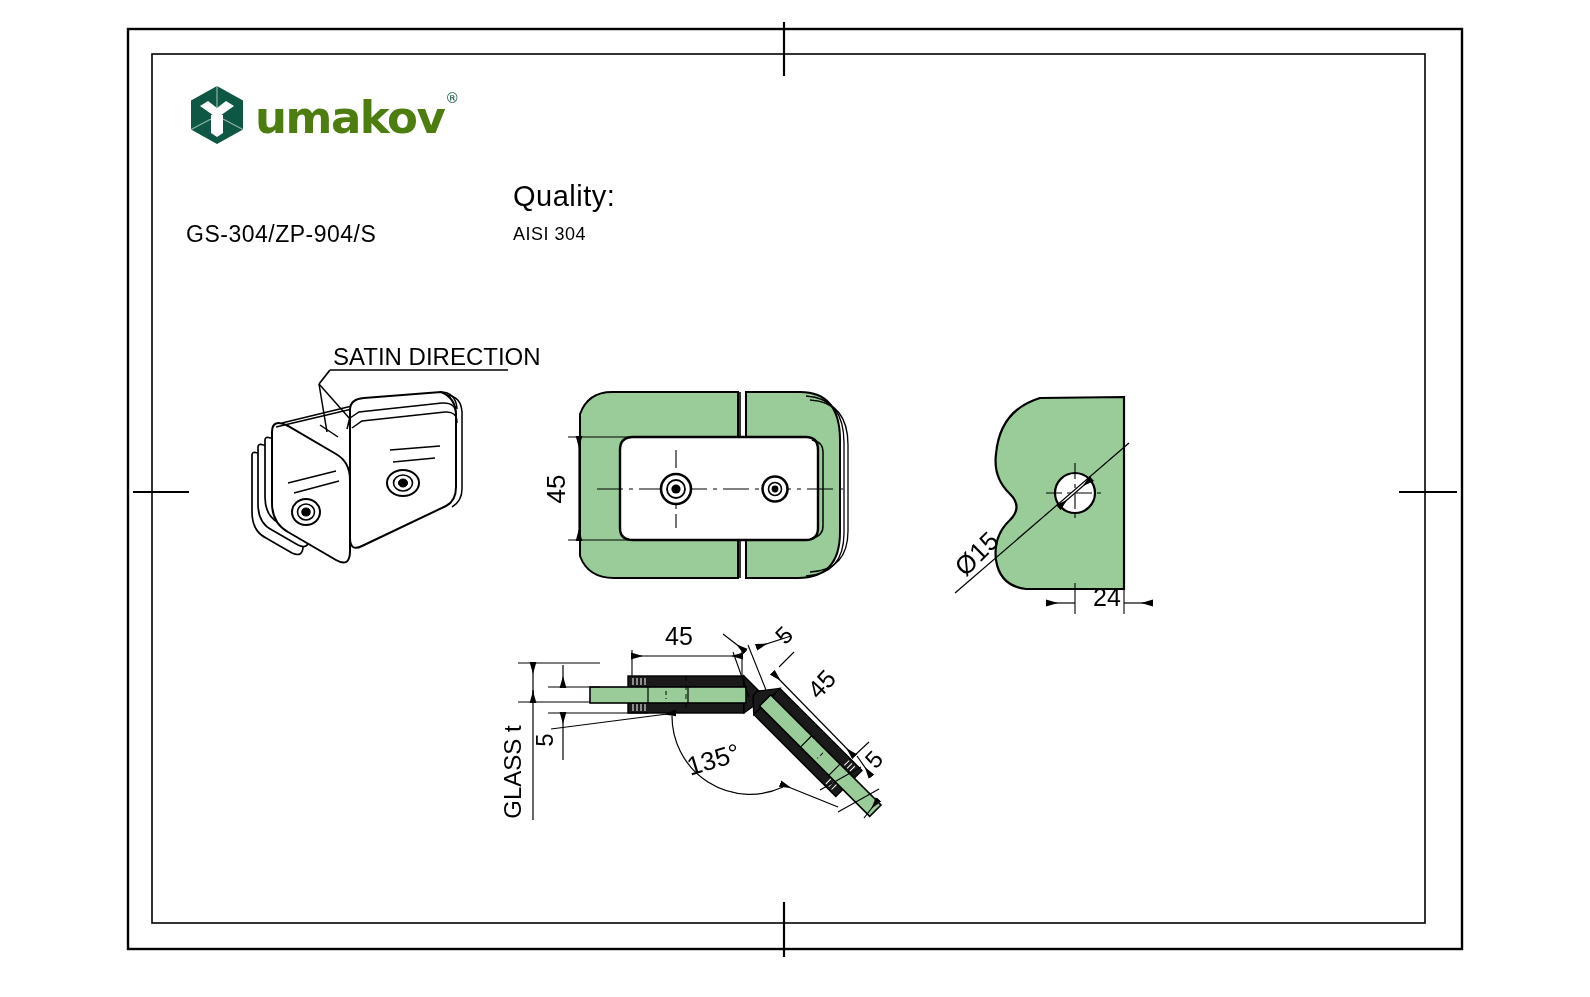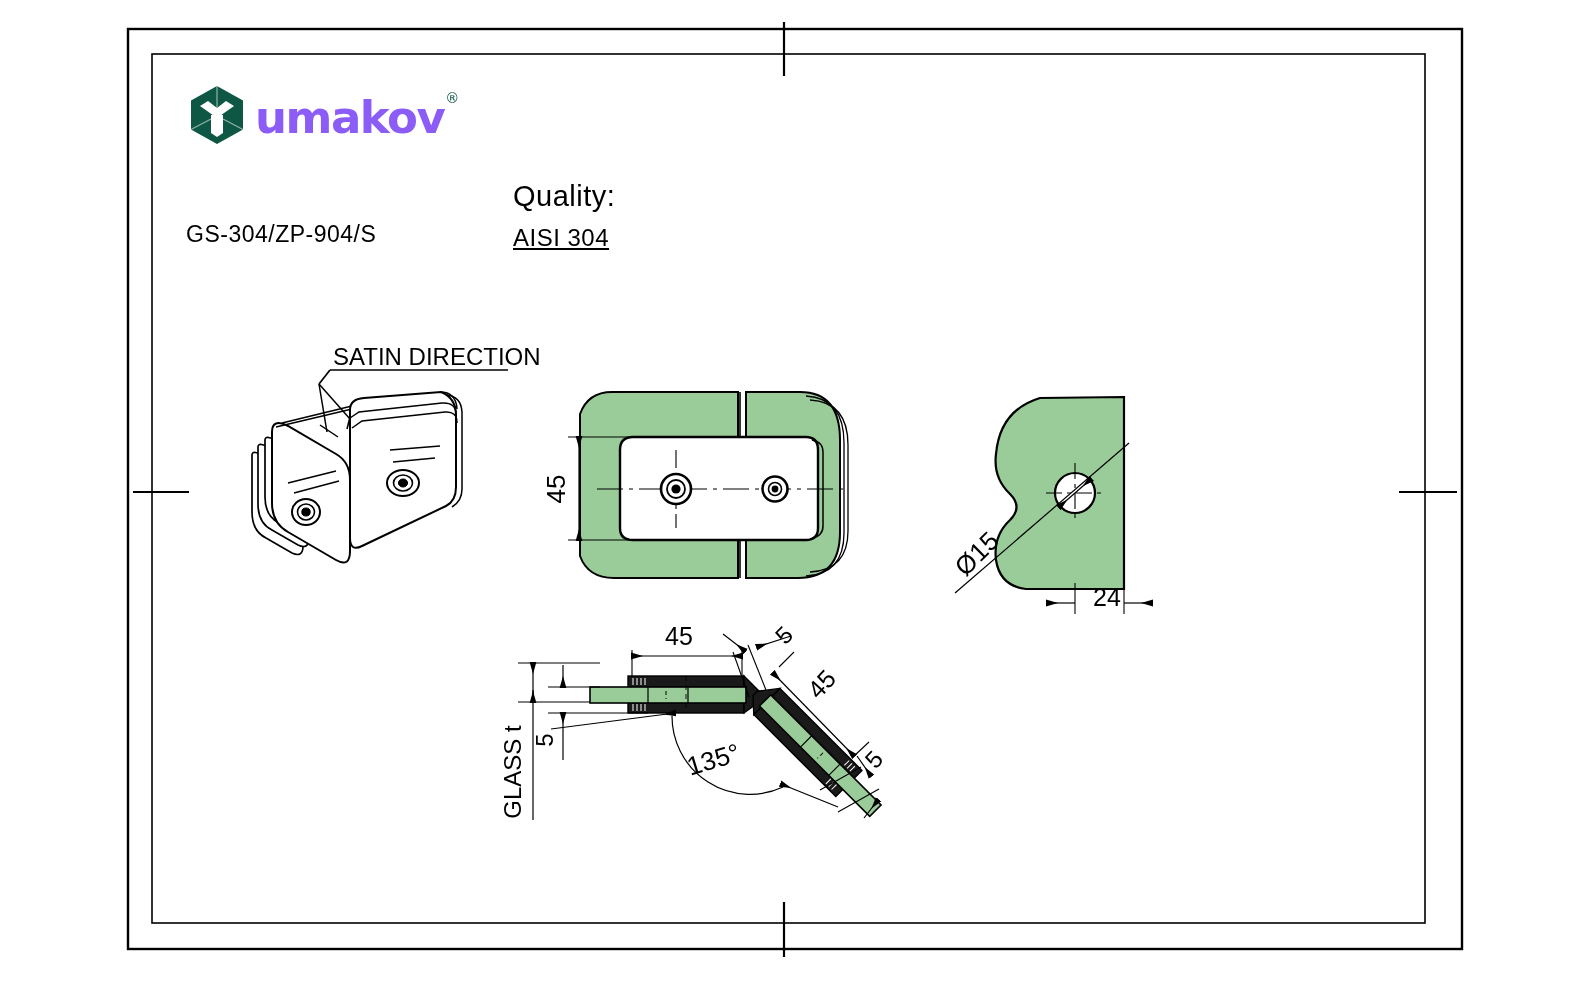--- a/index.html
+++ b/index.html
@@ -31,21 +31,21 @@
     display: flex;
     align-items: center;
     height: 62px;
   }
   .logo-mark { display: block; }
   .logo-word {
     font-family: "DejaVu Sans", sans-serif;
     font-weight: bold;
     font-size: 45px;
     letter-spacing: -1.5px;
-    color: #8b5cf6;
+    color: #4d7c0f;
     margin-left: 7px;
     line-height: 1;
     position: relative;
     top: 2px;
   }
   .logo-reg {
     font-family: "DejaVu Sans", sans-serif;
     font-size: 14px;
     color: #0d5744;
     position: relative;
@@ -66,23 +66,22 @@
   }
   #quality-label {
     left: 513px;
     top: 180px;
     font-size: 29px;
     letter-spacing: 0.5px;
   }
   #quality-value {
     left: 513px;
     top: 224px;
-    font-size: 24px;
+    font-size: 18px;
     letter-spacing: 0.5px;
-    text-decoration: underline;
   }
 </style>
 </head>
 <body>
 
 <div id="sheet">
 
   <svg id="drawing-svg" width="1590" height="997" viewBox="0 0 1590 997">
 
     <defs>

